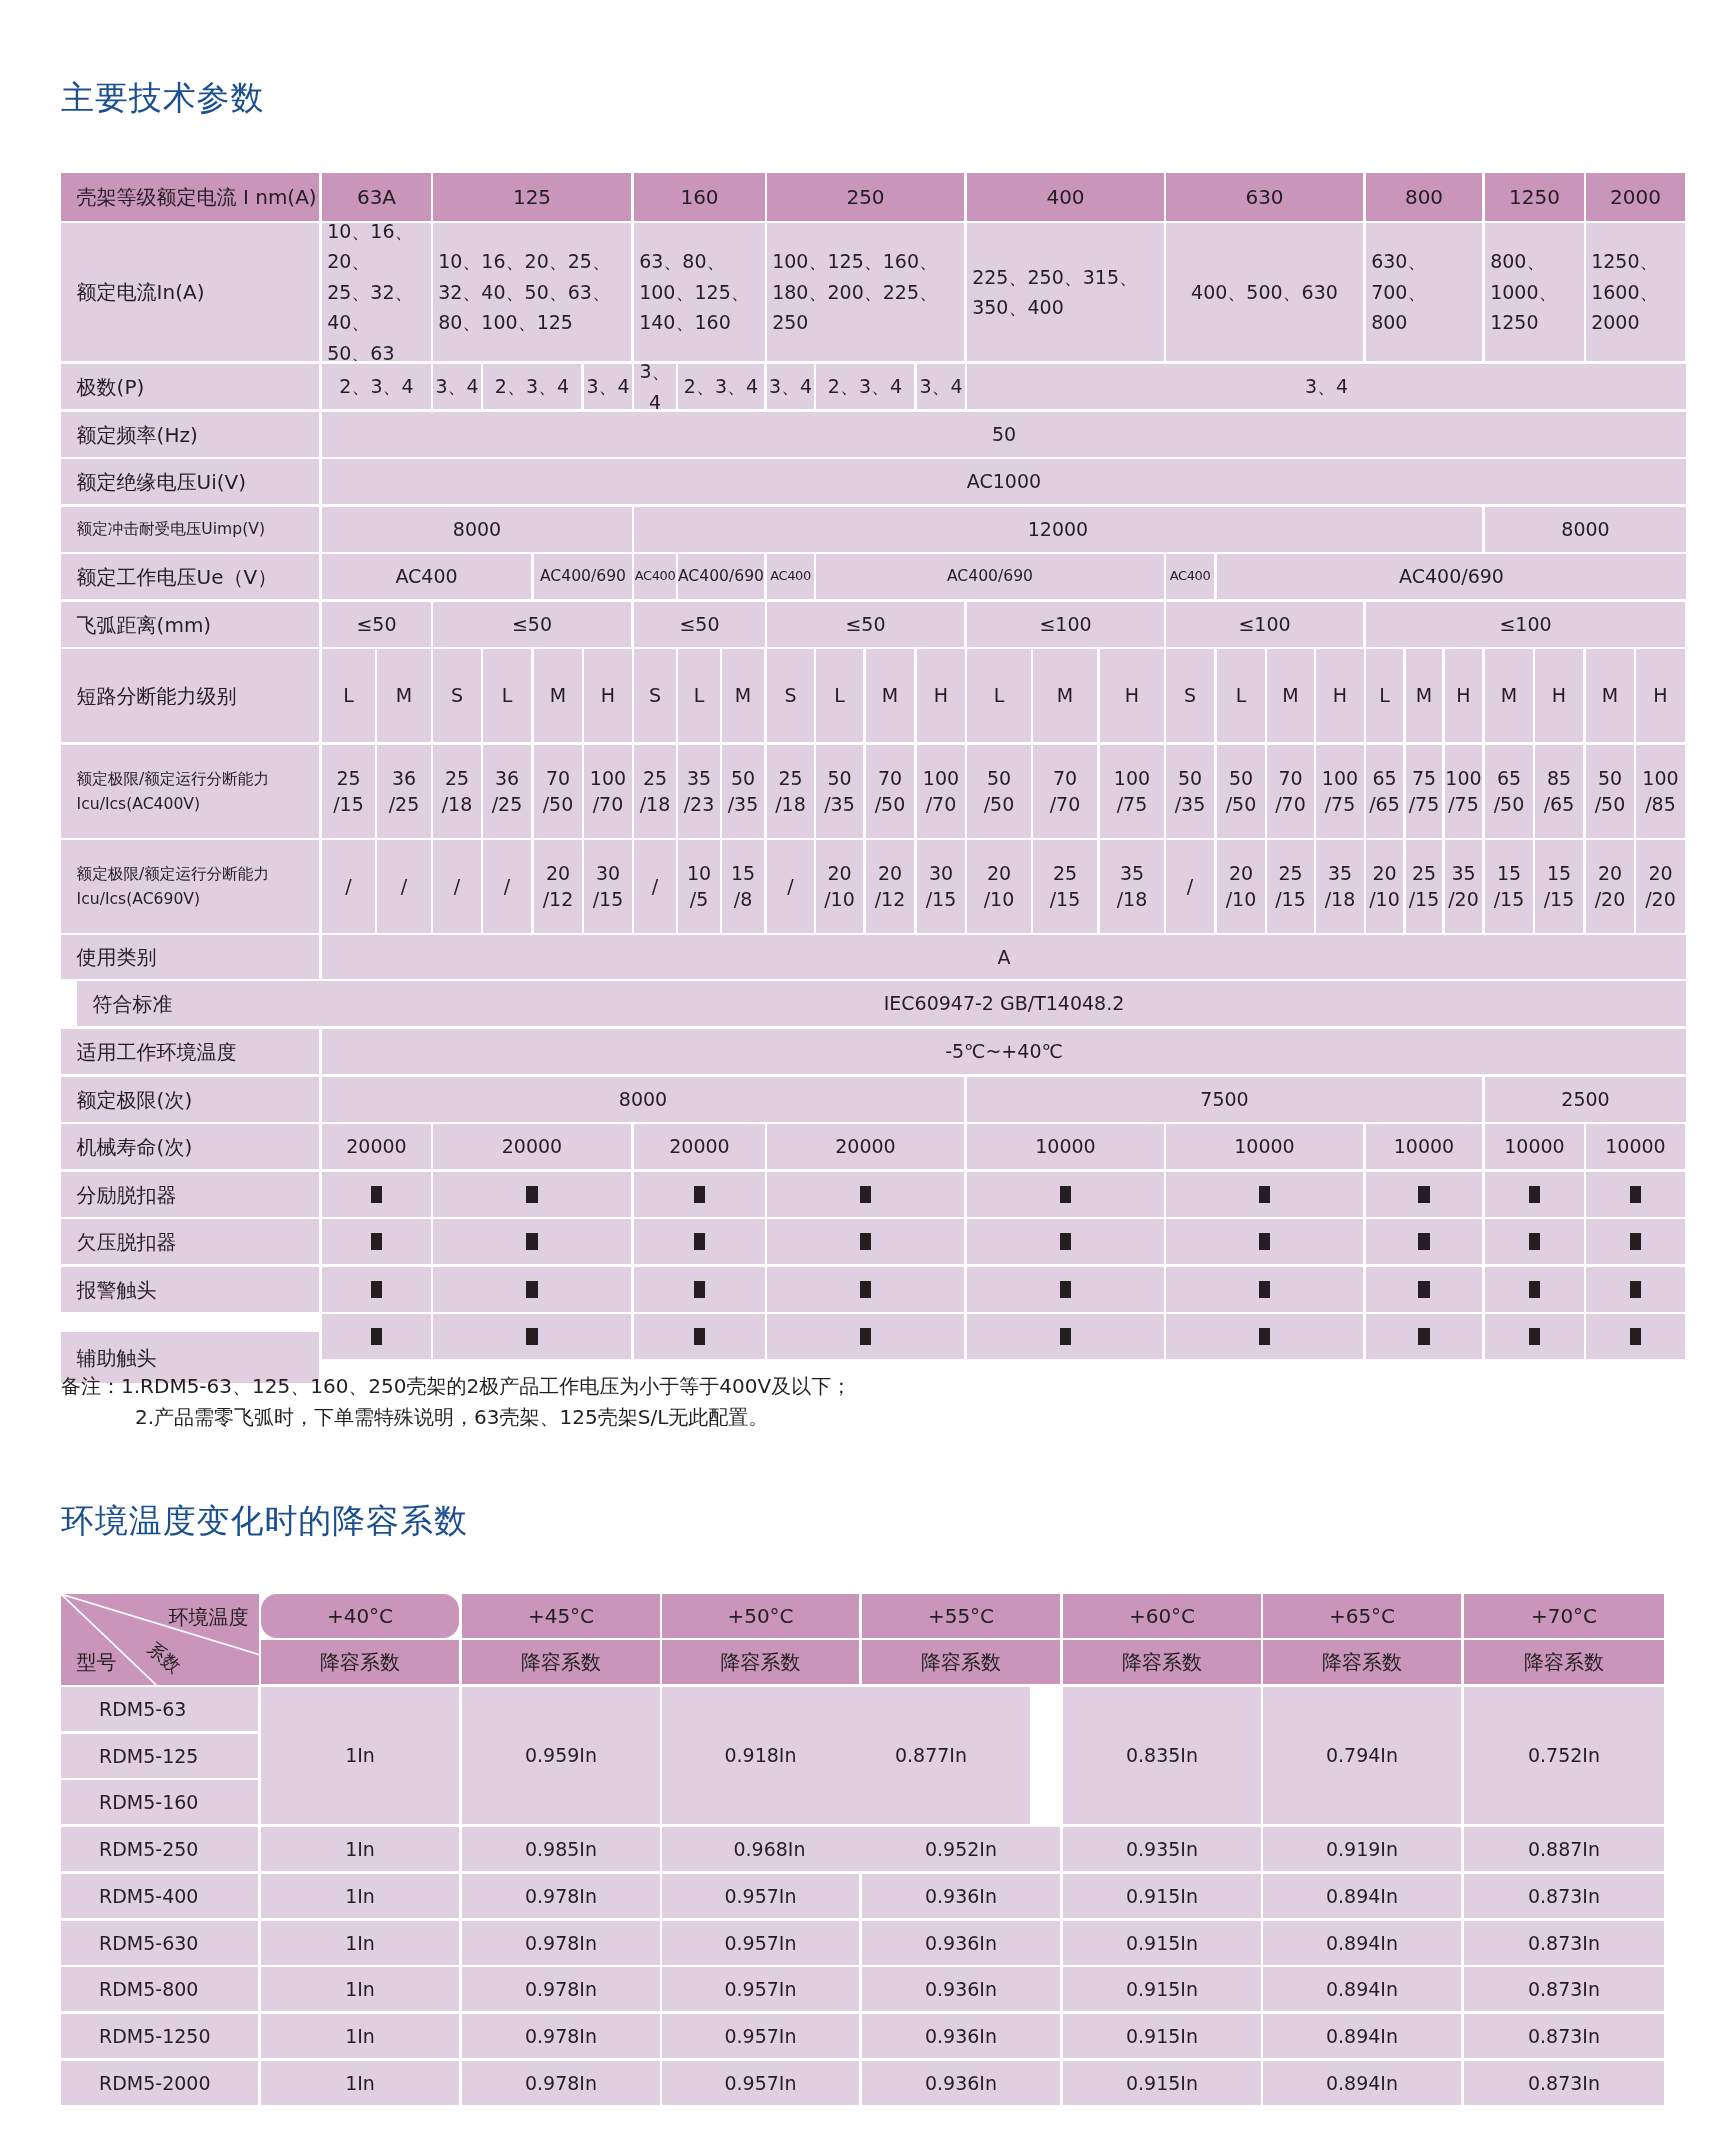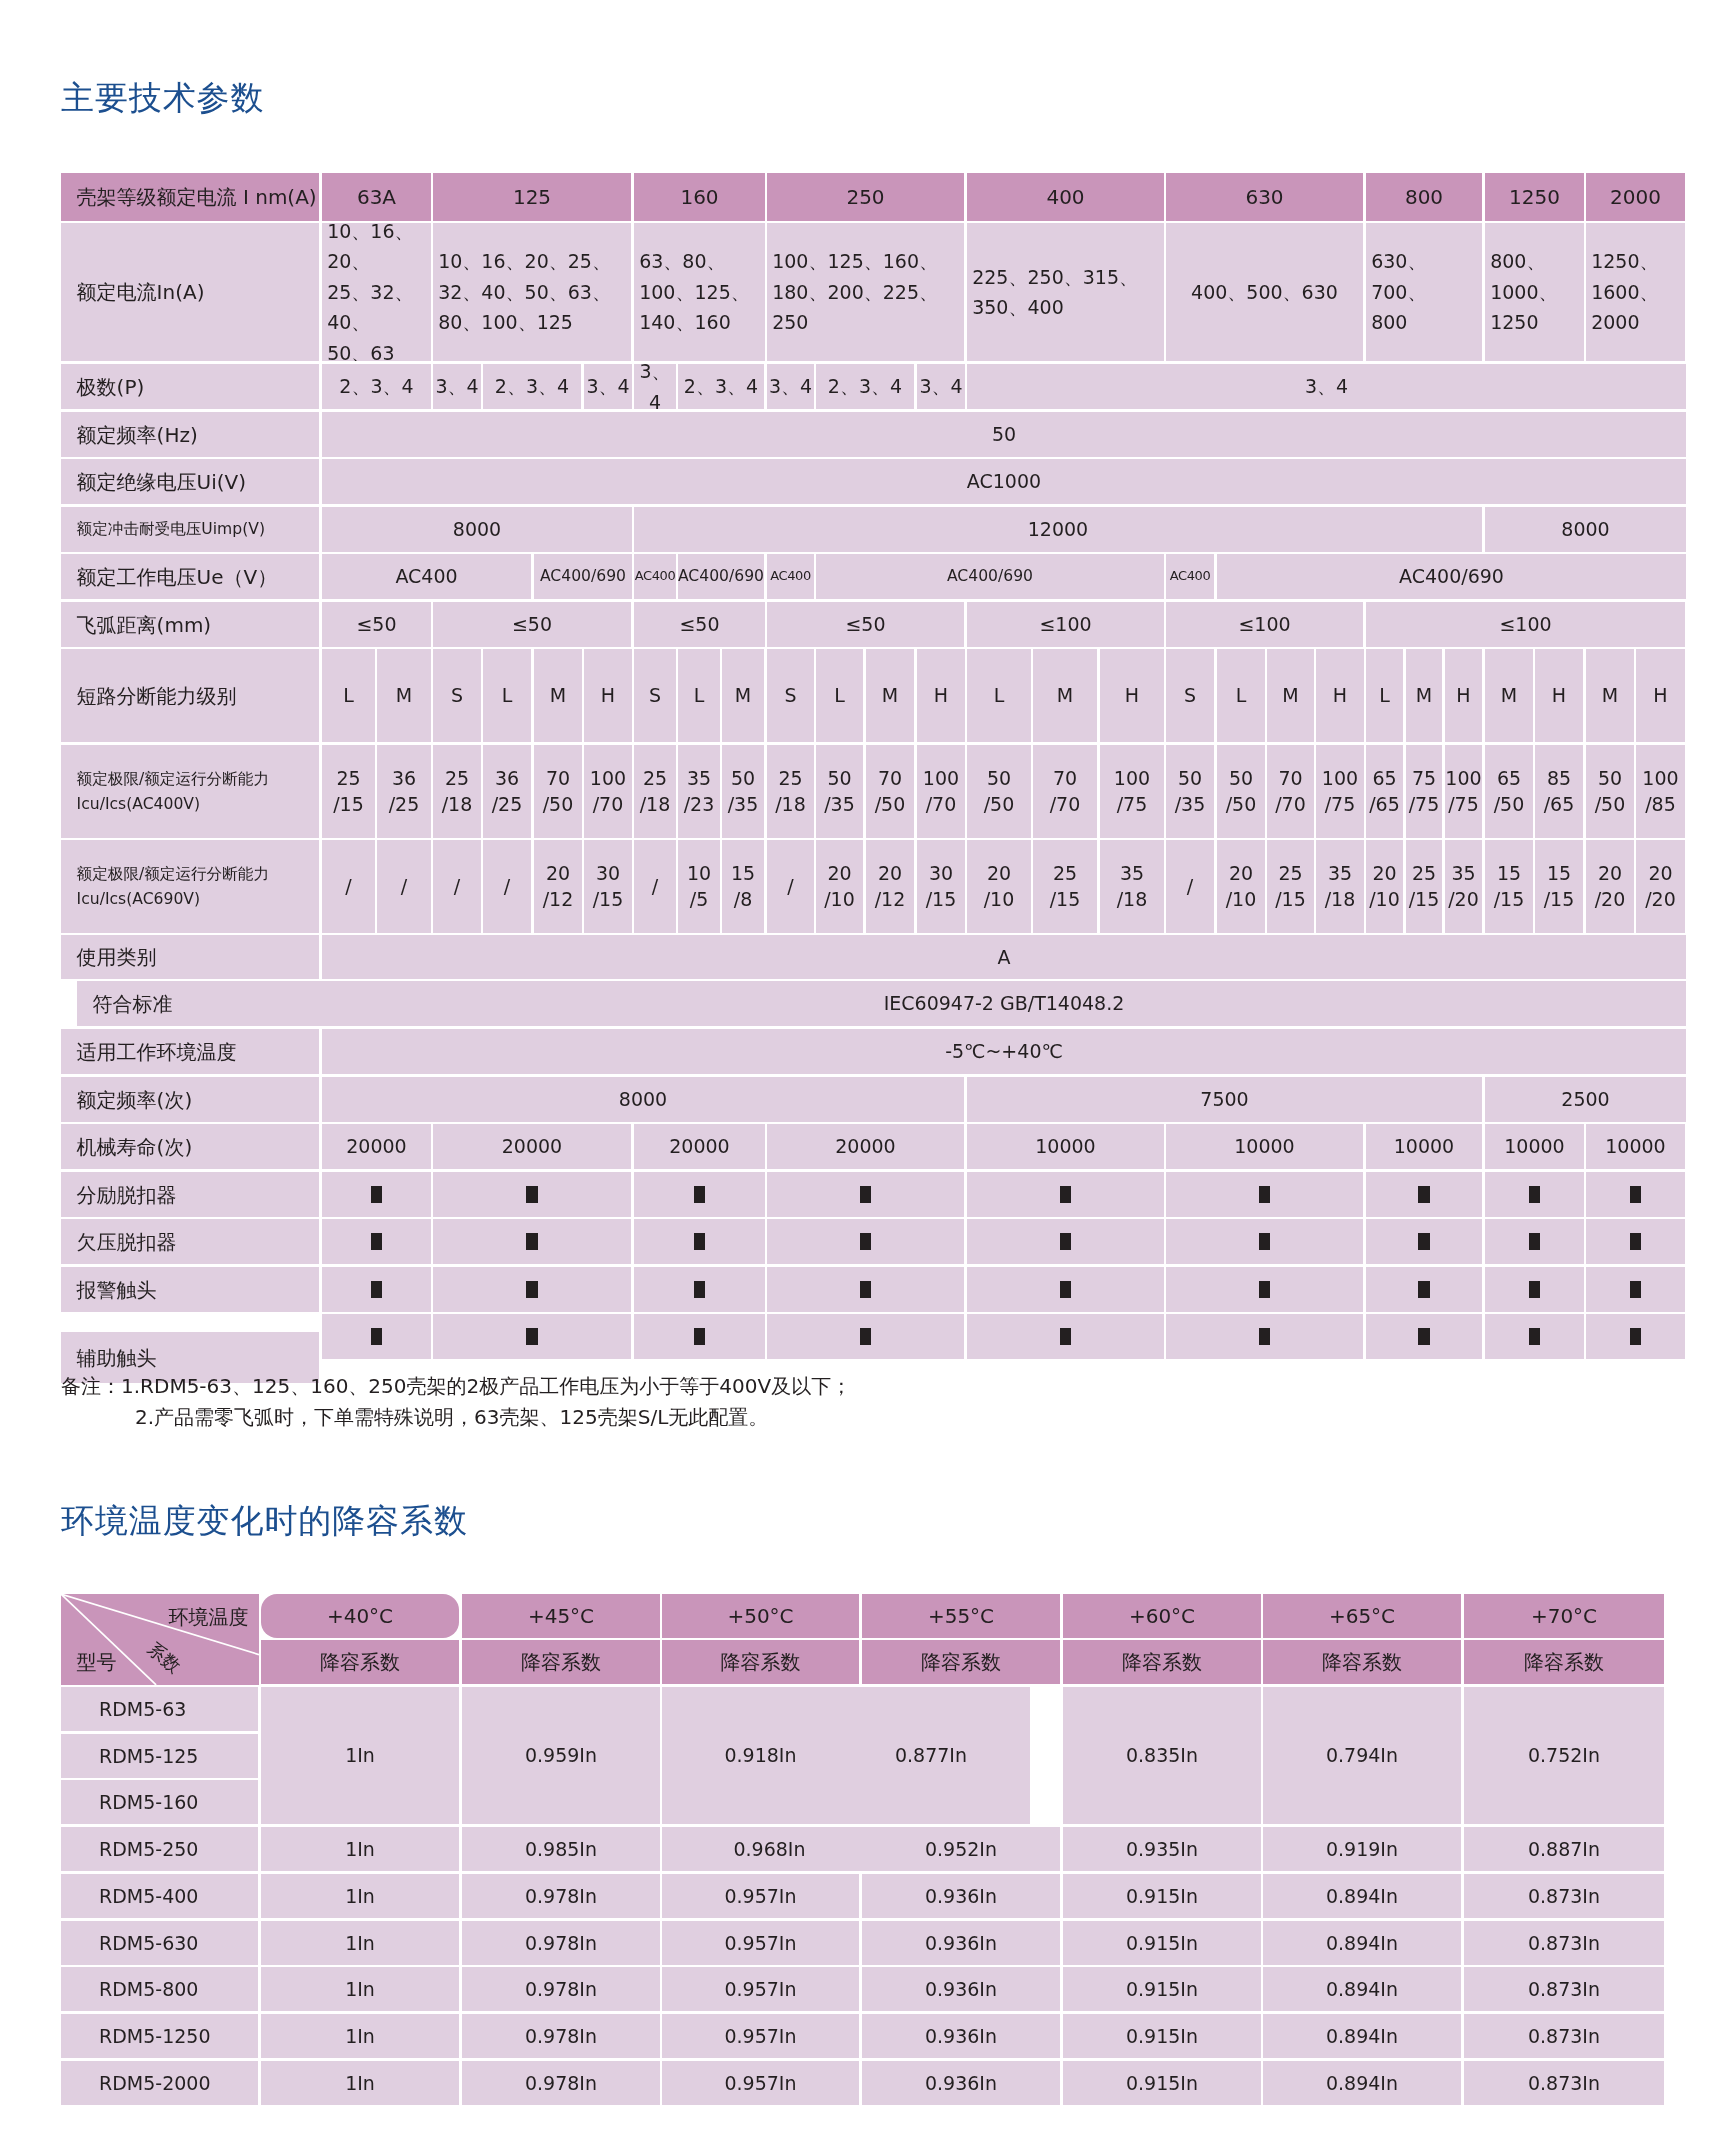--- a/index.html
+++ b/index.html
@@ -232,21 +232,21 @@
     <div class="cell sc" style="left: 1586px; top: 840px; width: 48px; height: 93px;">20
 /20</div>
     <div class="cell sc" style="left: 1636px; top: 840px; width: 49px; height: 93px;">20
 /20</div>
     <div class="cell label" style="left: 61px; top: 935px; width: 258px; height: 44px;">使用类别</div>
     <div class="cell " style="left: 322px; top: 935px; width: 1364px; height: 44px;">A</div>
     <div class="cell label" style="left: 61px; top: 981px; width: 258px; height: 45px; margin-left: 16px;">符合标准</div>
     <div class="cell " style="left: 322px; top: 981px; width: 1364px; height: 45px;">IEC60947-2   GB/T14048.2</div>
     <div class="cell label" style="left: 61px; top: 1029px; width: 258px; height: 45px;">适用工作环境温度</div>
     <div class="cell " style="left: 322px; top: 1029px; width: 1364px; height: 45px;">-5℃~+40℃</div>
-    <div class="cell label" style="left: 61px; top: 1077px; width: 258px; height: 45px;">额定频率(次)</div>
+    <div class="cell label" style="left: 61px; top: 1077px; width: 258px; height: 45px;">额定极限(次)</div>
     <div class="cell " style="left: 322px; top: 1077px; width: 642px; height: 45px;">8000</div>
     <div class="cell " style="left: 967px; top: 1077px; width: 515px; height: 45px;">7500</div>
     <div class="cell " style="left: 1485px; top: 1077px; width: 201px; height: 45px;">2500</div>
     <div class="cell label" style="left: 61px; top: 1124px; width: 258px; height: 45px;">机械寿命(次)</div>
     <div class="cell " style="left: 322px; top: 1124px; width: 109px; height: 45px;">20000</div>
     <div class="cell " style="left: 433px; top: 1124px; width: 198px; height: 45px;">20000</div>
     <div class="cell " style="left: 634px; top: 1124px; width: 131px; height: 45px;">20000</div>
     <div class="cell " style="left: 767px; top: 1124px; width: 197px; height: 45px;">20000</div>
     <div class="cell " style="left: 967px; top: 1124px; width: 197px; height: 45px;">10000</div>
     <div class="cell " style="left: 1166px; top: 1124px; width: 197px; height: 45px;">10000</div>

